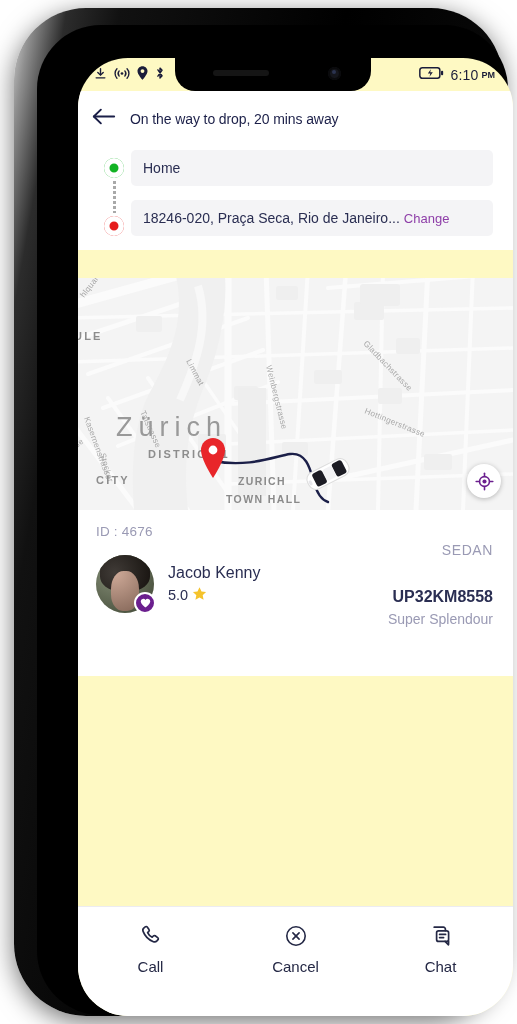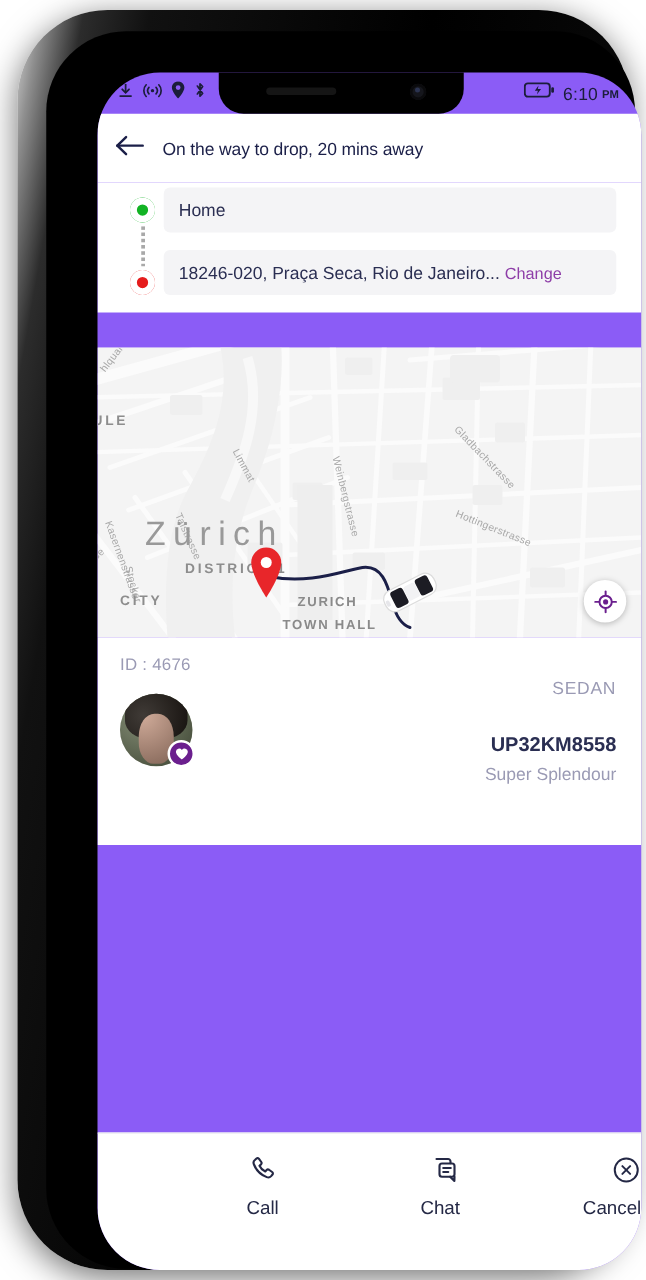--- a/index.html
+++ b/index.html
@@ -24,21 +24,21 @@
     left: 23px; top: 17px;
     width: 471px; height: 990px;
     border-radius: 64px;
     background: #000;
   }
   #screen {
     position: absolute;
     left: 41px; top: 33px;
     width: 435px; height: 958px;
     border-radius: 50px;
-    background: #8b5cf6;
+    background: #fef9c3;
     overflow: hidden;
   }
   #notch {
     position: absolute;
     left: 50%; transform: translateX(-50%);
     top: 33px;
     width: 196px; height: 33px;
     background: #000;
     border-bottom-left-radius: 20px;
     border-bottom-right-radius: 20px;
@@ -216,21 +216,21 @@
   #action-bar {
     position: absolute; left: 0; bottom: 0;
     width: 100%; height: 110px;
     background: #fff;
     border-top: 1px solid #ececf1;
     display: flex; align-items: flex-start;
     padding-top: 16px;
   }
   .action-item {
     flex: 1;
-    display: flex; flex-direction: column; align-items: flex-end; gap: 9px;
+    display: flex; flex-direction: column; align-items: center; gap: 9px;
     cursor: pointer;
   }
   .action-label { font-size: 15px; color: #242845; }
   .action-icon { height: 26px; display:flex; align-items:center; justify-content:center; }
 </style>
 </head>
 <body>
 
 <div id="phone-frame">
   <div id="phone-bezel">
@@ -411,59 +411,70 @@
               <span class="hair"></span>
                 <span class="face"></span>
                 <span class="shade"></span>
             </div>
             <div id="avatar-badge">
               <svg width="11" height="10" viewBox="0 0 24 22" fill="#ffffff">
                 <path d="M12 21S1.5 13.5 1.5 7.3A5.8 5.8 0 0 1 12 4.2 5.8 5.8 0 0 1 22.5 7.3C22.5 13.5 12 21 12 21z"></path>
               </svg>
             </div>
           </div>
+          <div id="driver-meta">
+            <div id="driver-name">Jacob Kenny</div>
+            <div id="driver-rating">
+              <span>5.0</span>
+              <span>
+                <svg width="15" height="15" viewBox="0 0 24 24" fill="#f5c32c">
+                  <path d="M12 1.8l3.2 6.9 7.3.9-5.4 5 1.4 7.3L12 18.3 5.5 21.9l1.4-7.3-5.4-5 7.3-.9z"></path>
+                </svg>
+              </span>
+            </div>
+          </div>
         </div>
 
         <div id="vehicle-meta">
           <div id="vehicle-plate">UP32KM8558</div>
           <div id="vehicle-model">Super Splendour</div>
         </div>
       </div>
 
       <div id="action-bar">
         <div class="action-item">
           <span class="action-icon">
             <svg width="24" height="24" viewBox="0 0 24 24" fill="none" stroke="#242845" stroke-width="1.7" stroke-linecap="round" stroke-linejoin="round">
               <path d="M6.2 2.8c.6-.5 1.5-.4 2 .3l1.8 2.5c.4.6.3 1.4-.2 1.9l-1.2 1.1c.9 2 2.6 3.7 4.6 4.6l1.1-1.2c.5-.5 1.3-.6 1.9-.2l2.5 1.8c.7.5.8 1.4.3 2l-1.1 1.3c-.9 1-2.3 1.3-3.5.8A17.8 17.8 0 0 1 4.1 7.4c-.5-1.2-.2-2.6.8-3.4z"></path>
             </svg>
           </span>
           <span class="action-label">Call</span>
+        </div>
+        <div class="action-item">
+          <span class="action-icon">
+            <svg width="24" height="24" viewBox="0 0 24 24" fill="none" stroke="#242845" stroke-width="1.6" stroke-linecap="round">
+              <circle cx="12" cy="12" r="9.2"></circle>
+              <path d="M8.9 8.9l6.2 6.2"></path>
+                <path d="M15.1 8.9l-6.2 6.2"></path>
+            </svg>
+          </span>
+          <span class="action-label">Cancel</span>
         </div>
         <div class="action-item">
           <span class="action-icon">
             <svg width="24" height="24" viewBox="0 0 24 24" fill="none" stroke="#242845" stroke-width="1.7" stroke-linecap="round" stroke-linejoin="round">
               <path d="M5.2 3.2h9.2a2 2 0 0 1 2 2v1.4"></path>
               <rect x="7.6" y="6.8" width="12" height="10.6" rx="2"></rect>
               <path d="M19.6 17.4l-.1 3.4-3.4-3.4"></path>
               <path d="M10.6 10.4h6"></path>
                 <path d="M10.6 13.6h4"></path>
             </svg>
           </span>
           <span class="action-label">Chat</span>
         </div>
-        <div class="action-item">
-          <span class="action-icon">
-            <svg width="24" height="24" viewBox="0 0 24 24" fill="none" stroke="#242845" stroke-width="1.6" stroke-linecap="round">
-              <circle cx="12" cy="12" r="9.2"></circle>
-              <path d="M8.9 8.9l6.2 6.2"></path>
-                <path d="M15.1 8.9l-6.2 6.2"></path>
-            </svg>
-          </span>
-          <span class="action-label">Cancel</span>
-        </div>
       </div>
 
     </div>
 
     <div id="notch">
       <span id="notch-speaker"></span>
       <span id="notch-camera"></span>
     </div>
 
   </div>

